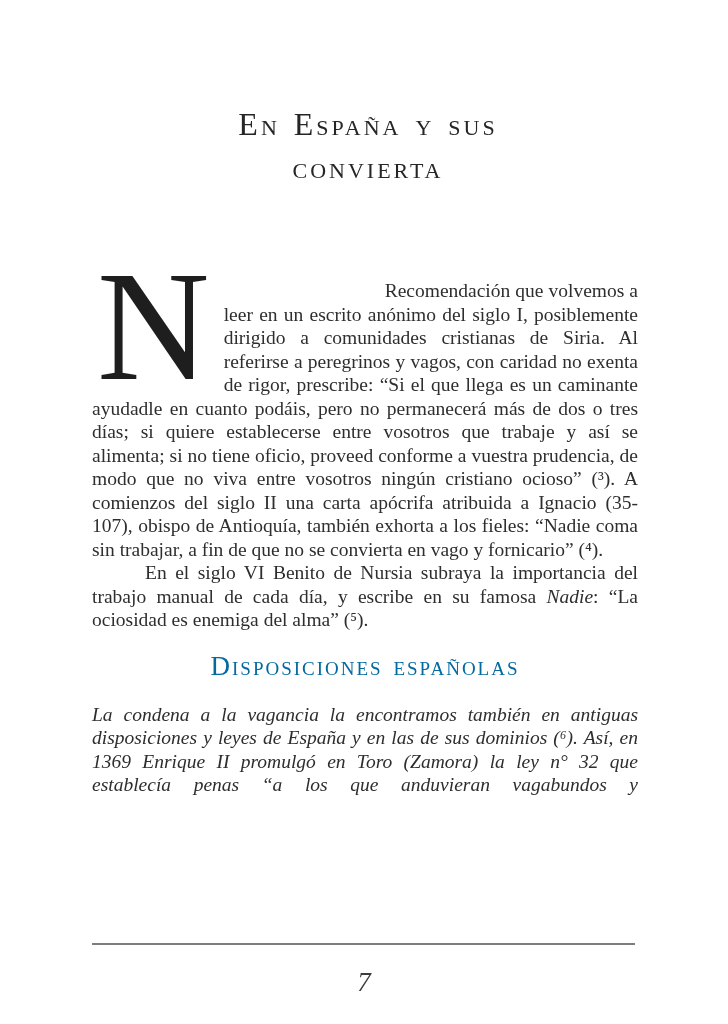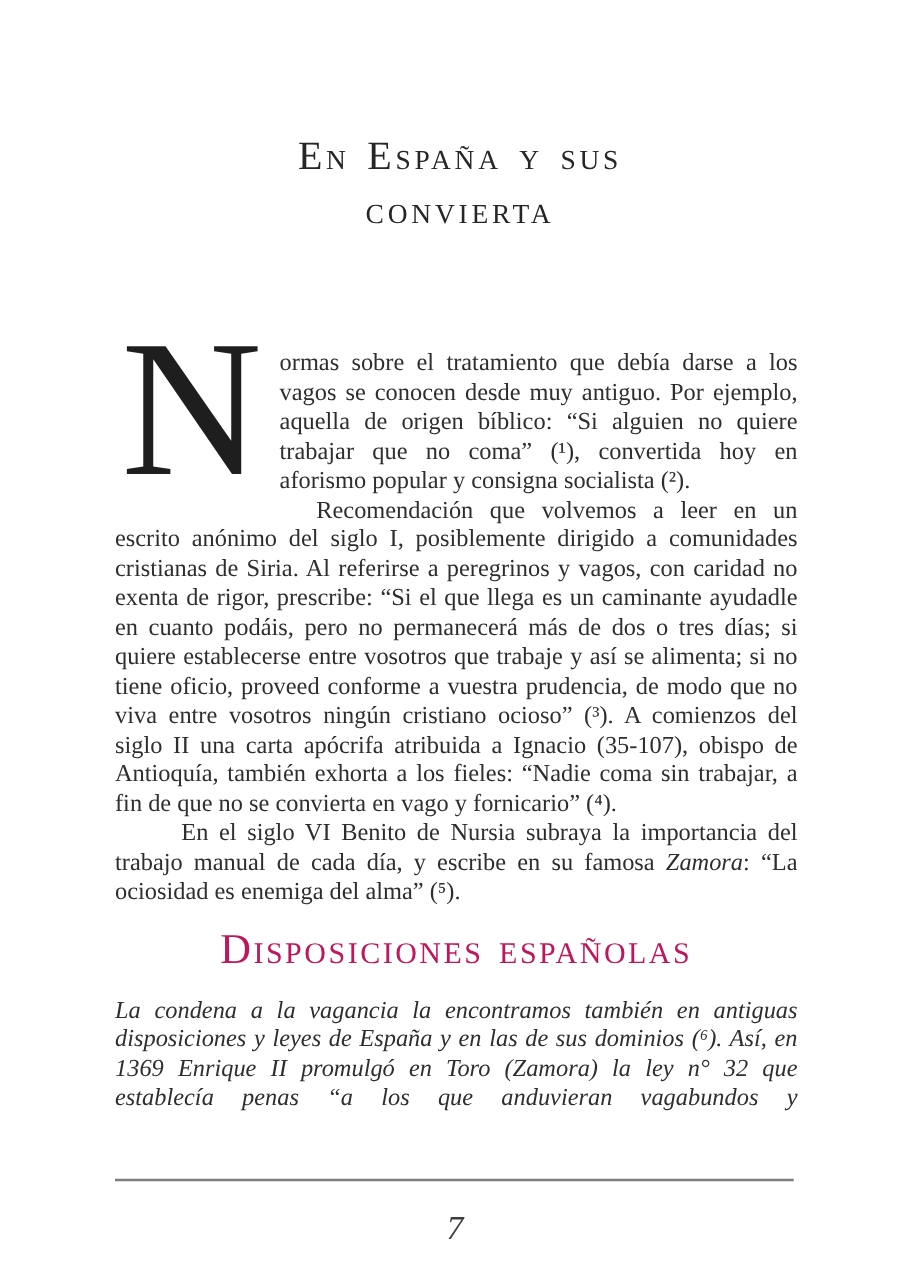--- a/index.html
+++ b/index.html
@@ -56,25 +56,25 @@
   }
   .p-indent-deep { text-indent: 161px; }
   .p-indent      { text-indent: 53px;  }
   .p-continued   { text-align-last: justify; font-style: italic; }
 
   .section-heading {
     margin: 19px 0 22px 0;
     text-align: center;
     font-weight: 400;
     font-variant: small-caps;
-    font-size: 34px;
+    font-size: 27px;
     line-height: 30px;
     letter-spacing: 2px;
     word-spacing: 2px;
-    color: #be185d;
+    color: #0369a1;
   }
 
   .footer-rule {
     position: absolute;
     top: 935px;
     left: 92px;
     width: 543px;
     height: 2px;
     background: #7d7d7d;
     border: none;
@@ -97,26 +97,26 @@
 <div class="page">
 
   <h1 class="chapter-title">
     <span class="title-line">En España y sus</span>
     <span class="title-line">convierta</span>
   </h1>
 
   <div class="body-block">
 
     <p>
-      <span class="dropcap">N</span><span>ormas sobre el tratamiento que debía darse a los vagos se conocen desde muy antiguo. Por ejemplo, aquella de origen bíblico: “Si alguien no quiere trabajar que no coma” (¹), convertida hoy en aforismo popular y consigna socialista (²).</span>
+      <span class="dropcap">N</span>
     </p>
 
     <p class="p-indent-deep">Recomendación que volvemos a leer en un escrito anónimo del siglo I, posiblemente dirigido a comunidades cristianas de Siria. Al referirse a peregrinos y vagos, con caridad no exenta de rigor, prescribe: “Si el que llega es un caminante ayudadle en cuanto podáis, pero no permanecerá más de dos o tres días; si quiere establecerse entre vosotros que trabaje y así se alimenta; si no tiene oficio, proveed conforme a vuestra prudencia, de modo que no viva entre vosotros ningún cristiano ocioso” (³). A comienzos del siglo II una carta apócrifa atribuida a Ignacio (35-107), obispo de Antioquía, también exhorta a los fieles: “Nadie coma sin trabajar, a fin de que no se convierta en vago y fornicario” (⁴).</p>
 
-    <p class="p-indent"><span>En el siglo VI Benito de Nursia subraya la importancia del trabajo manual de cada día, y escribe en su famosa </span><i>Zamora</i><span>: “La ociosidad es enemiga del alma” (⁵).</span></p>
+    <p class="p-indent"><span>En el siglo VI Benito de Nursia subraya la importancia del trabajo manual de cada día, y escribe en su famosa </span><i>Nadie</i><span>: “La ociosidad es enemiga del alma” (⁵).</span></p>
 
     <h2 class="section-heading">Disposiciones españolas</h2>
 
     <p class="p-continued">La condena a la vagancia la encontramos también en antiguas disposiciones y leyes de España y en las de sus dominios (⁶). Así, en 1369 Enrique II promulgó en Toro (Zamora) la ley n° 32 que establecía penas “a los que anduvieran vagabundos y</p>
 
   </div>
 
   <hr class="footer-rule">
 
   <div class="page-number">7</div>

